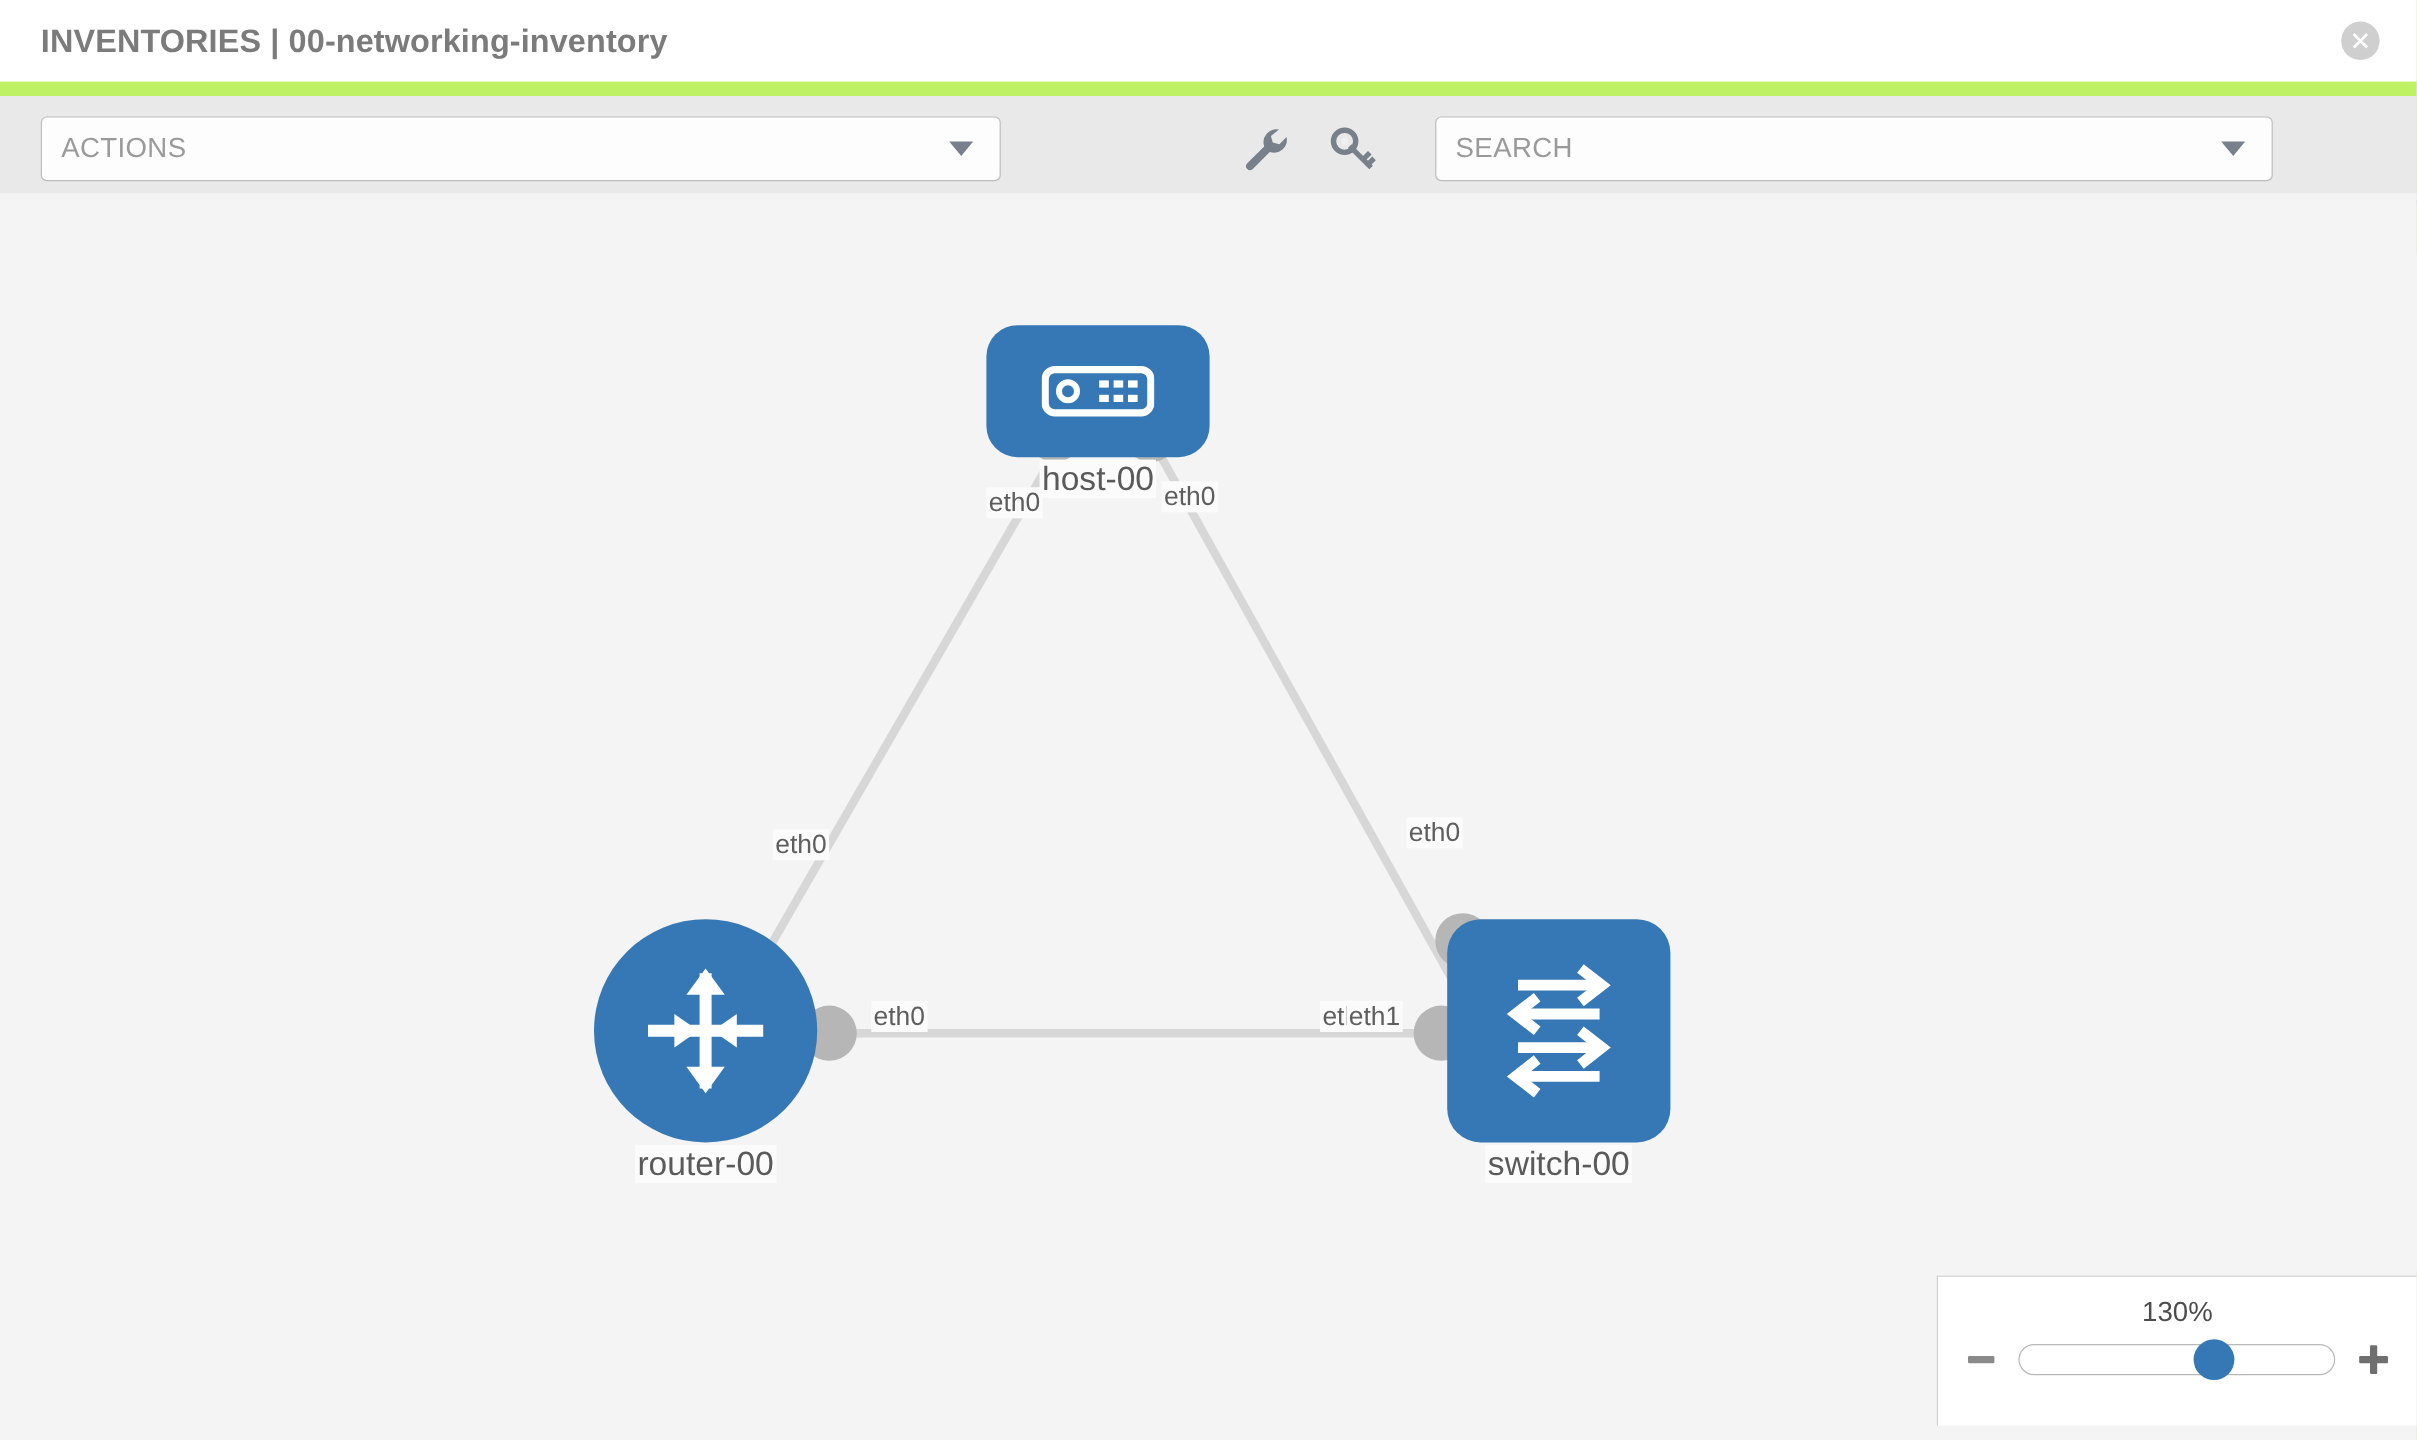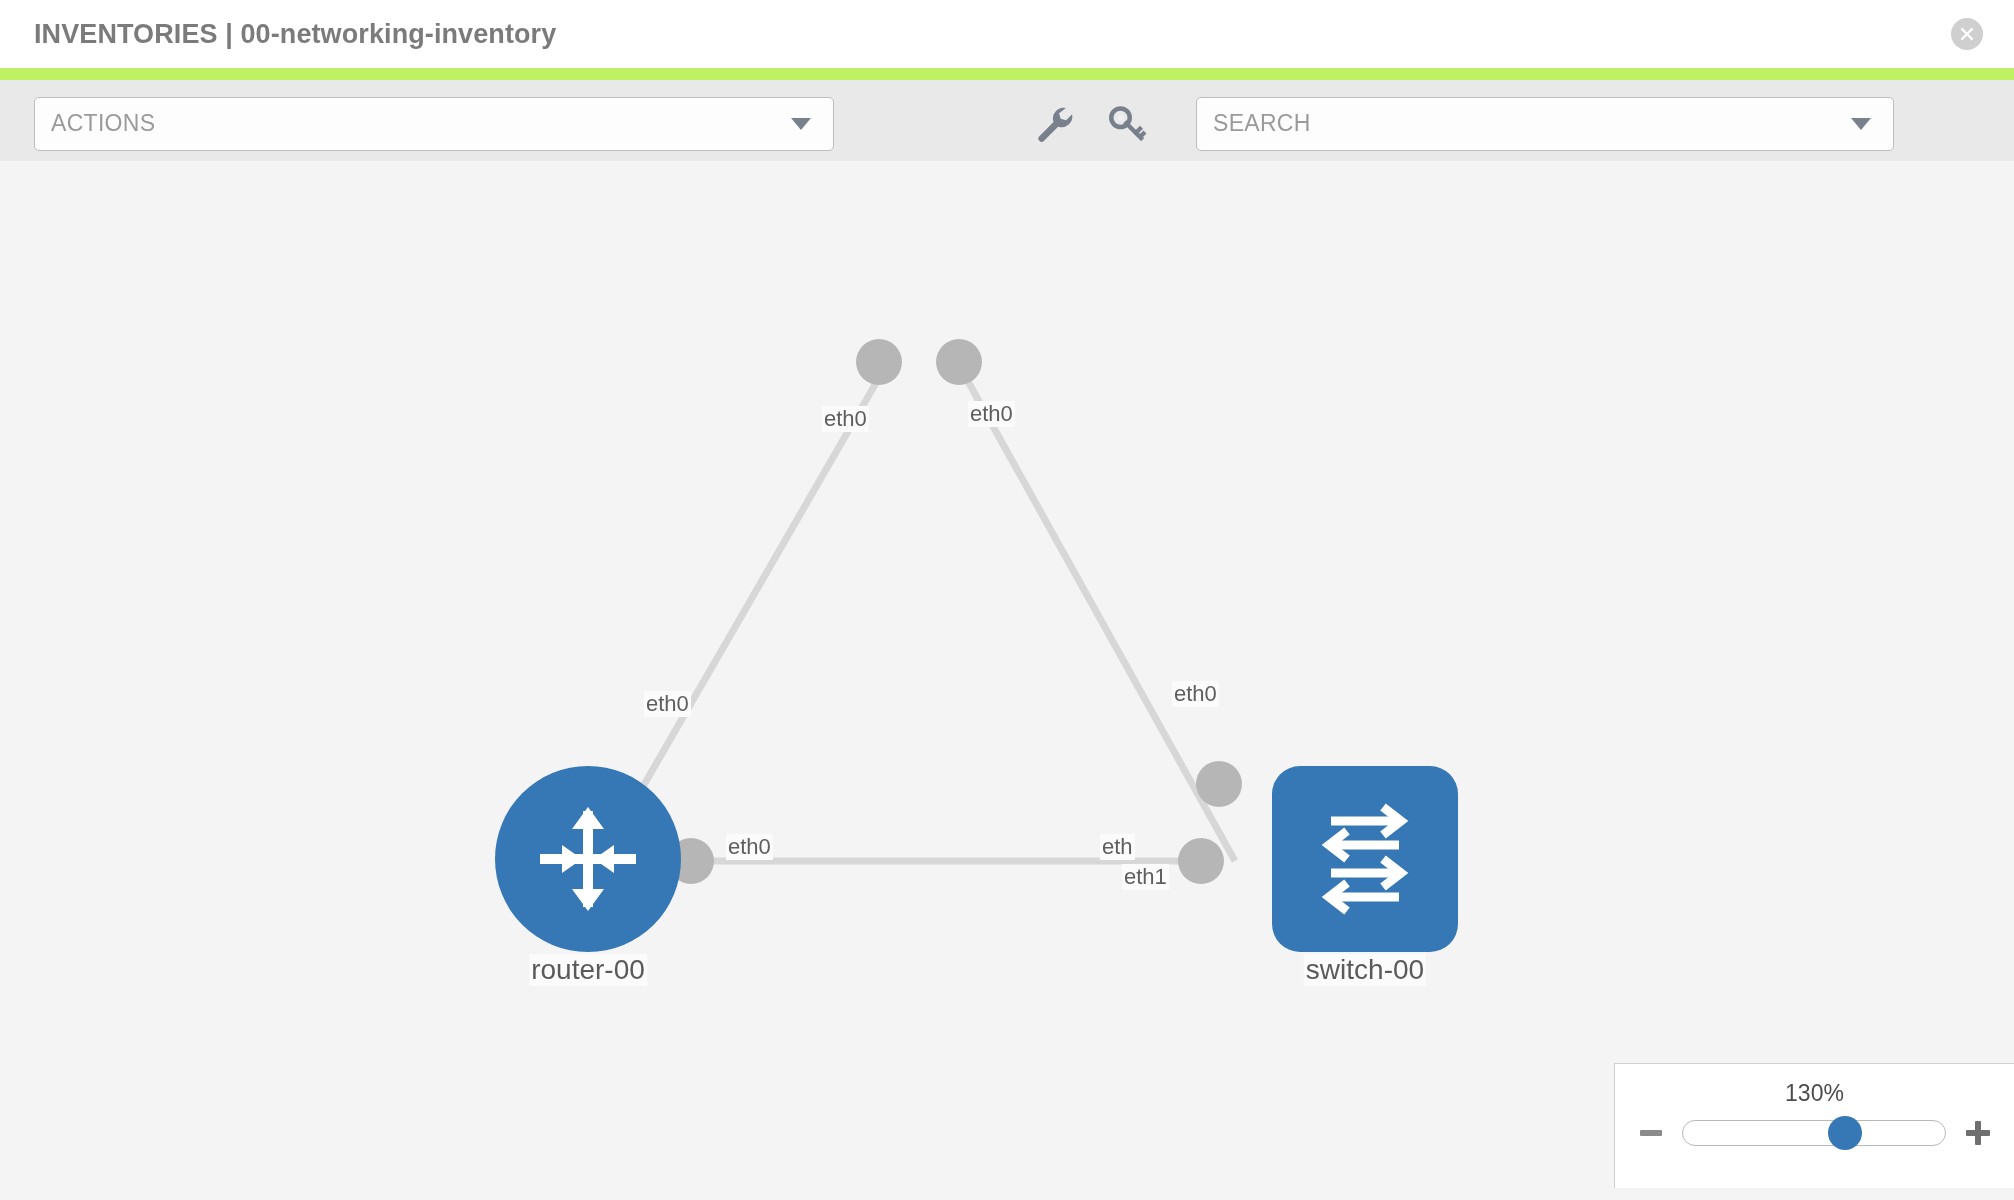--- a/index.html
+++ b/index.html
@@ -175,20 +175,37 @@
         <line x1="690" y1="700" x2="1200" y2="700"></line>
       </g>
     </svg>
 
     <div class="port-dot" style="left:856px;  top:178px;"></div>
     <div class="port-dot" style="left:936px;  top:178px;"></div>
     <div class="port-dot" style="left:668px;  top:677px;"></div>
     <div class="port-dot" style="left:1196px; top:600px;"></div>
     <div class="port-dot" style="left:1178px; top:677px;"></div>
 
+    <div class="node" style="left:822px; top:110px;">
+      <div class="node-shape node-host">
+        <svg width="94" height="48" viewBox="0 0 94 48">
+          <rect x="3" y="6" width="88" height="36" rx="8" ry="8" fill="none" stroke="#ffffff" stroke-width="6"></rect>
+          <circle cx="22" cy="24" r="7.5" fill="none" stroke="#ffffff" stroke-width="5"></circle>
+          <g fill="#ffffff">
+            <rect x="48" y="15" width="8" height="6"></rect>
+              <rect x="60" y="15" width="8" height="6"></rect>
+              <rect x="72" y="15" width="8" height="6"></rect>
+            <rect x="48" y="27" width="8" height="6"></rect>
+              <rect x="60" y="27" width="8" height="6"></rect>
+              <rect x="72" y="27" width="8" height="6"></rect>
+          </g>
+        </svg>
+      </div>
+      <div class="node-label" style="top:112px;">host-00</div>
+    </div>
 
     <div class="node" style="left:495px; top:605px;">
       <div class="node-shape node-router">
         <svg width="112" height="112" viewBox="0 0 112 112">
           <g stroke="#ffffff" stroke-width="10" fill="none" stroke-linecap="butt">
             <line x1="56" y1="8" x2="56" y2="56"></line>
             <line x1="56" y1="56" x2="56" y2="104"></line>
             <line x1="8" y1="56" x2="56" y2="56"></line>
             <line x1="56" y1="56" x2="104" y2="56"></line>
           </g>
@@ -196,21 +213,21 @@
             <path d="M56 4 L72 26 L40 26 Z"></path>
             <path d="M56 108 L72 86 L40 86 Z"></path>
             <path d="M50 56 L30 42 L30 70 Z"></path>
             <path d="M62 56 L82 42 L82 70 Z"></path>
           </g>
         </svg>
       </div>
       <div class="node-label" style="top:188px;">router-00</div>
     </div>
 
-    <div class="node" style="left:1272px; top:605px;">
+    <div class="node" style="left:1206px; top:605px;">
       <div class="node-shape node-switch">
         <svg width="116" height="116" viewBox="0 0 116 116">
           <g stroke="#ffffff" stroke-width="9" fill="none" stroke-linecap="butt" stroke-linejoin="miter">
             <line x1="24" y1="20" x2="92" y2="20"></line>
             <polyline points="76,6 94,20 76,34"></polyline>
             <line x1="24" y1="44" x2="92" y2="44"></line>
             <polyline points="40,30 22,44 40,58"></polyline>
             <line x1="24" y1="72" x2="92" y2="72"></line>
             <polyline points="76,58 94,72 76,86"></polyline>
             <line x1="24" y1="96" x2="92" y2="96"></line>
@@ -220,21 +237,21 @@
       </div>
       <div class="node-label" style="top:188px;">switch-00</div>
     </div>
 
     <div class="edge-label" style="left:822px;  top:245px;">eth0</div>
     <div class="edge-label" style="left:968px;  top:240px;">eth0</div>
     <div class="edge-label" style="left:644px;  top:530px;">eth0</div>
     <div class="edge-label" style="left:1172px; top:520px;">eth0</div>
     <div class="edge-label" style="left:726px;  top:673px;">eth0</div>
     <div class="edge-label" style="left:1100px; top:673px;">eth</div>
-    <div class="edge-label" style="left:1122px; top:703px;">eth1</div>
+    <div class="edge-label" style="left:1122px; top:673px;">eth1</div>
 
     <div class="zoom-panel">
       <div class="zoom-value">130%</div>
       <div class="zoom-row">
         <svg class="zoom-minus" width="26" height="26" viewBox="0 0 26 26">
           <rect x="2" y="10" width="22" height="6" rx="1" fill="#8a8a8a"></rect>
         </svg>
         <div class="zoom-track">
           <div class="zoom-thumb"></div>
         </div>

